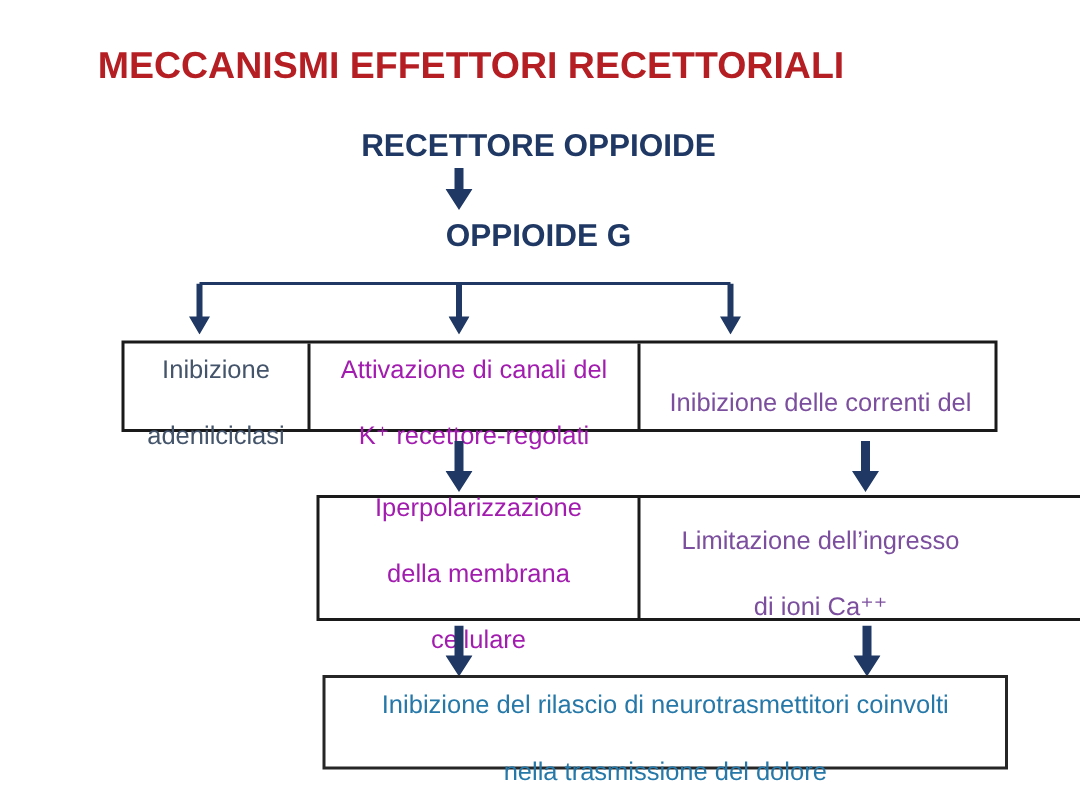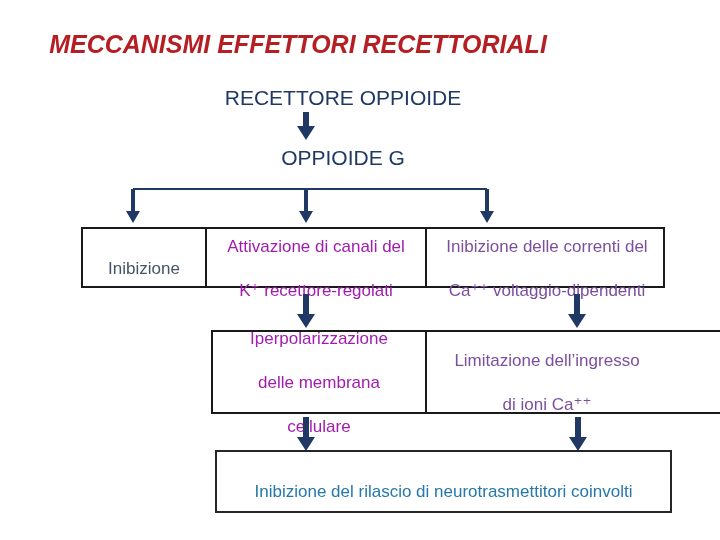--- a/index.html
+++ b/index.html
@@ -5,31 +5,30 @@
   html,body{margin:0;padding:0;background:#ffffff;}
   .slide{
     position:relative;
     width:720px;height:540px;
     background:#ffffff;
     font-family:"Liberation Sans","DejaVu Sans",sans-serif;
     overflow:hidden;
   }
   .abs{position:absolute;}
   .title{
-    left:0;top:30px;width:596px;
+    left:16px;top:30px;width:596px;
     text-align:center;
     font-size:25px;font-weight:bold;
     color:#B51E23;
     letter-spacing:0px;
-    font-style:italic;
   }
   .subhead{
-    left:0;top:0;width:614px;
+    left:16px;top:0;width:614px;
     text-align:center;
-    font-size:21px;font-weight:normal;
+    font-size:21px;font-weight:bold;
     color:#1F3864;
     padding-left:36px;
   }
   .subhead.receptor{top:86px;}
   .subhead.protein{top:146px;}
   .arrow-icon{display:block;}
   .connector-line{
     left:133px;top:188px;width:354px;height:0;
     border-top:2px solid #1F3864;
   }
@@ -96,46 +95,46 @@
   </div>
   <div class="abs" style="left:480px;top:189px;">
     <svg class="arrow-icon" width="14" height="34" viewBox="0 0 14 34">
       <path d="M5 0 H9 V22 H14 L7 34 L0 22 H5 Z" fill="#1F3864"></path>
     </svg>
   </div>
 
   <div class="abs flow-row row1">
     <div class="flow-cell c-slate" style="flex:0 0 122px;">
       <div class="line">Inibizione</div>
+      <div class="line">adenilciclasi</div>
     </div>
     <div class="flow-cell c-olive" style="flex:0 0 220px;">
       <div class="line">Attivazione di canali del</div>
       <div class="line">K⁺ recettore-regolati</div>
     </div>
     <div class="flow-cell c-purple" style="flex:0 0 242px;">
       <div class="line">Inibizione delle correnti del</div>
-      <div class="line">Ca⁺⁺ voltaggio-dipendenti</div>
     </div>
   </div>
 
   <div class="abs" style="left:297px;top:294px;">
     <svg class="arrow-icon" width="18" height="34" viewBox="0 0 18 34">
       <path d="M6 0 H12 V20 H18 L9 34 L0 20 H6 Z" fill="#1F3864"></path>
     </svg>
   </div>
   <div class="abs" style="left:568px;top:294px;">
     <svg class="arrow-icon" width="18" height="34" viewBox="0 0 18 34">
       <path d="M6 0 H12 V20 H18 L9 34 L0 20 H6 Z" fill="#1F3864"></path>
     </svg>
   </div>
 
   <div class="abs flow-row row2">
     <div class="flow-cell c-olive" style="flex:0 0 212px;">
       <div class="line">Iperpolarizzazione</div>
-      <div class="line">delle membrana</div>
+      <div class="line">della membrana</div>
       <div class="line">cellulare</div>
     </div>
     <div class="flow-cell c-purple" style="flex:0 0 242px;">
       <div class="line">Limitazione dell’ingresso</div>
       <div class="line">di ioni Ca⁺⁺</div>
     </div>
   </div>
 
   <div class="abs" style="left:297px;top:417px;">
     <svg class="arrow-icon" width="18" height="34" viewBox="0 0 18 34">
@@ -143,15 +142,16 @@
     </svg>
   </div>
   <div class="abs" style="left:569px;top:417px;">
     <svg class="arrow-icon" width="18" height="34" viewBox="0 0 18 34">
       <path d="M6 0 H12 V20 H18 L9 34 L0 20 H6 Z" fill="#1F3864"></path>
     </svg>
   </div>
 
   <div class="abs outcome-box c-teal">
     <div class="line">Inibizione del rilascio di neurotrasmettitori coinvolti</div>
+    <div class="line">nella trasmissione del dolore</div>
   </div>
 
 </div>
 
 </body></html>

